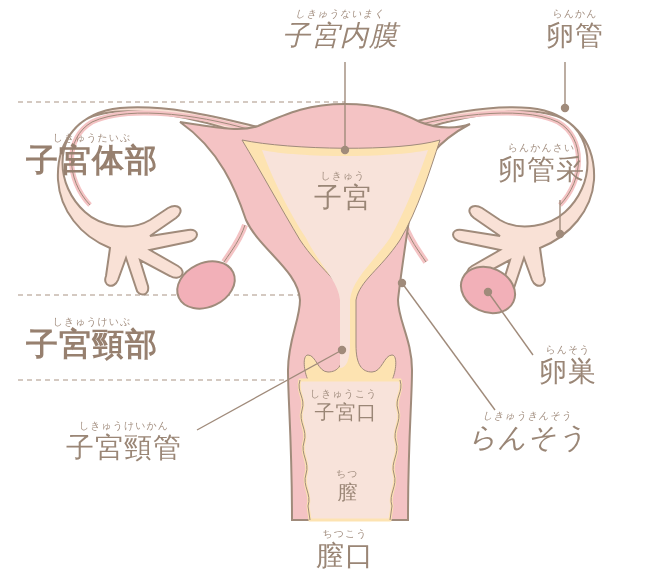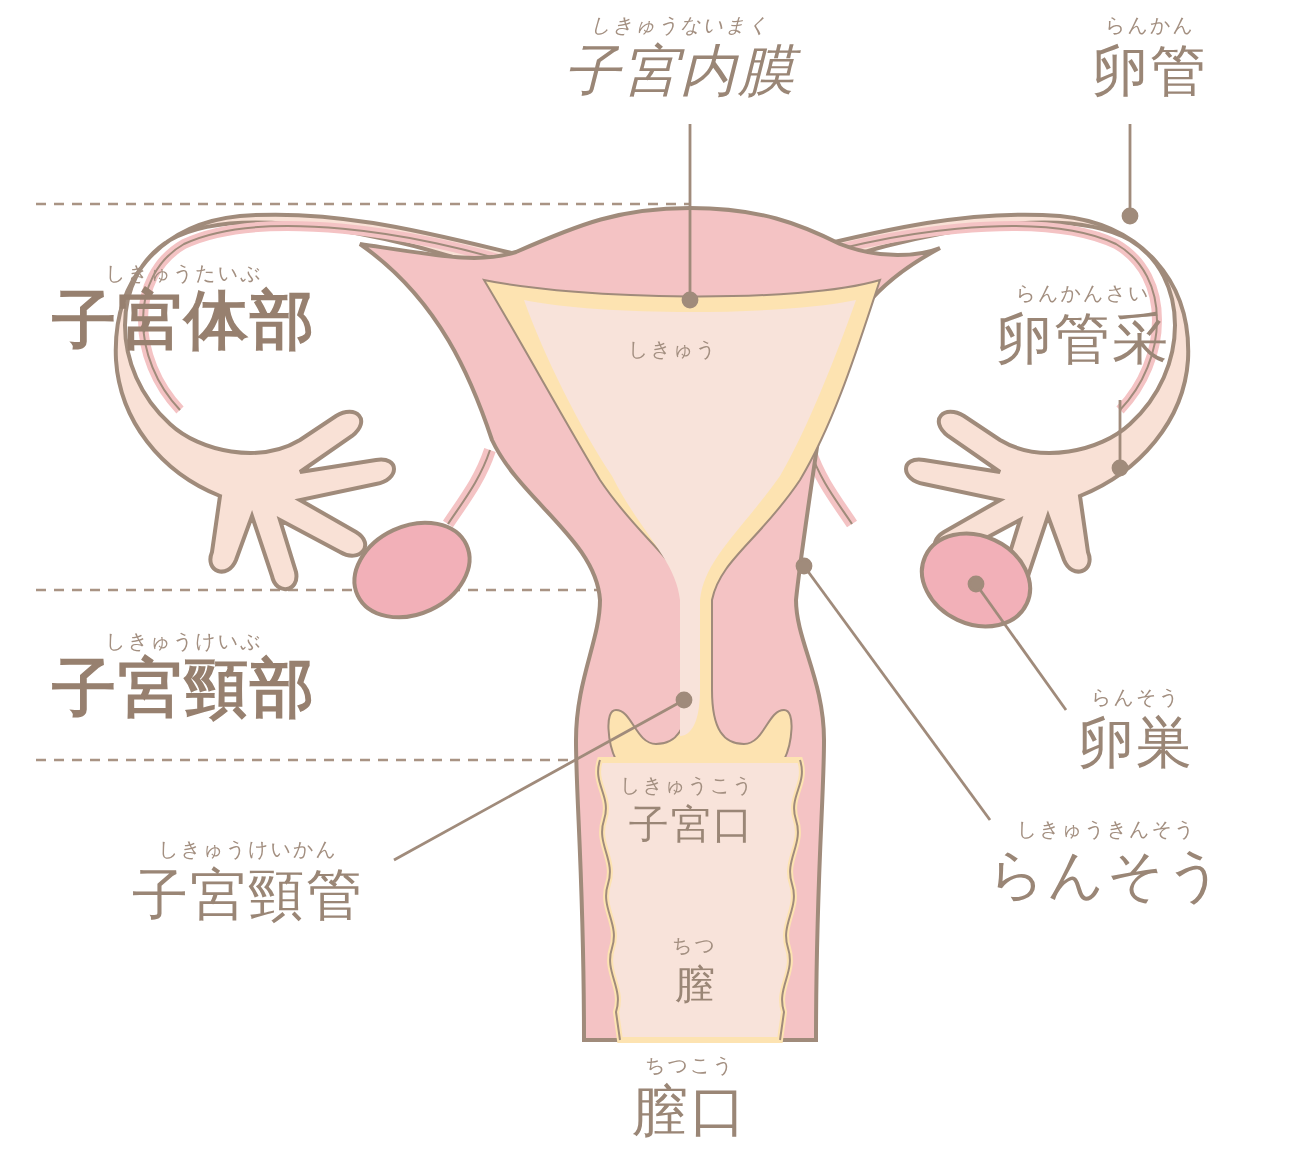--- a/index.html
+++ b/index.html
@@ -101,38 +101,39 @@
   <span class="main">子宮体部</span>
 </div>
 
 <div class="label" style="left:498px; top:142px;">
   <span class="ruby">らんかんさい</span>
   <span class="main">卵管采</span>
 </div>
 
 <div class="label" style="left:314px; top:170px;">
   <span class="ruby">しきゅう</span>
+  <span class="main">子宮</span>
 </div>
 
 <div class="label bold" style="left:26px; top:316px;">
   <span class="ruby">しきゅうけいぶ</span>
   <span class="main">子宮頸部</span>
 </div>
 
 <div class="label" style="left:539px; top:344px;">
   <span class="ruby">らんそう</span>
   <span class="main">卵巣</span>
 </div>
 
 <div class="label small" style="left:310px; top:388px;">
   <span class="ruby">しきゅうこう</span>
   <span class="main">子宮口</span>
 </div>
 
-<div class="label" style="left:494px; top:410px;">
+<div class="label" style="left:468px; top:410px;font-style:italic;">
   <span class="ruby">しきゅうきんそう</span>
   <span class="main">らんそう</span>
 </div>
 
 <div class="label" style="left:66px; top:420px;">
   <span class="ruby">しきゅうけいかん</span>
   <span class="main">子宮頸管</span>
 </div>
 
 <div class="label small" style="left:336px; top:468px;">

